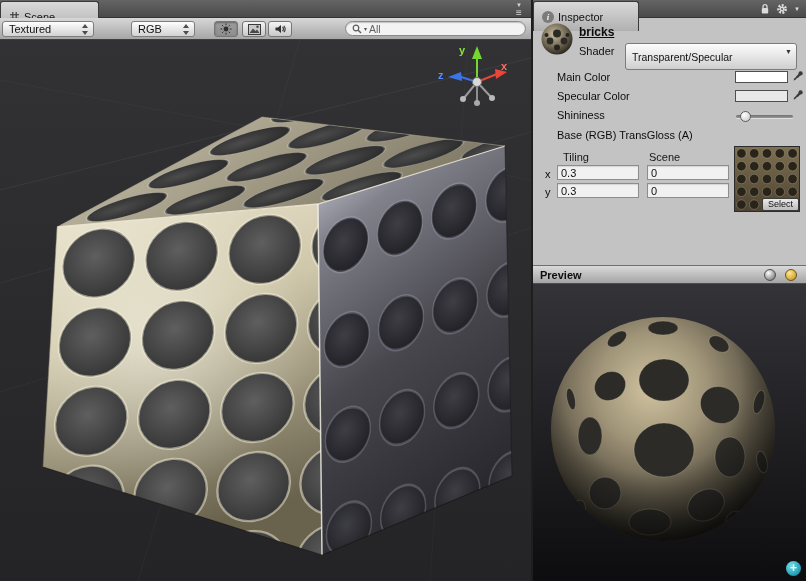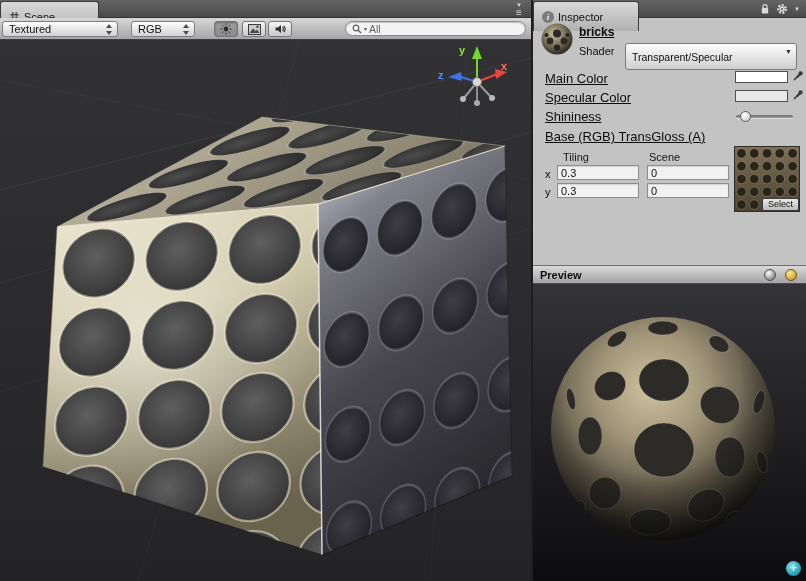--- a/index.html
+++ b/index.html
@@ -52,21 +52,21 @@
     font-size:9px; line-height:12px; text-align:center; display:inline-block; }
 
   .mat-thumb { position:absolute; left:7px; top:22px; }
   .mat-name { position:absolute; left:46px; top:25px; font-size:12px; font-weight:bold; color:#0c0c0c;text-decoration:underline; }
   .shader-lbl { position:absolute; left:46px; top:45px; font-size:11px; color:#101010; }
   .shader-dd { position:absolute; left:92px; right:9px; top:43px; height:27px;
     background:linear-gradient(#fdfdfd,#cfcfcf); border:1px solid #7b7b7b; border-radius:3px;
     font-size:10.5px; color:#111; display:flex; align-items:center; padding:0 14px 0 6px; white-space:nowrap; overflow:hidden; }
   .shader-dd .arrow { position:absolute; right:4px; top:4px; font-size:7px; color:#333; }
 
-  .row-label { position:absolute; left:12px; font-size:13px; color:#0d0d0d;text-decoration:underline; }
+  .row-label { position:absolute; left:24px; font-size:11px; color:#0d0d0d; }
   .swatch { position:absolute; left:202px; width:53px; height:12px; border:1px solid #4e4e4e; }
   .dropper { position:absolute; left:259px; }
   .slider-track { position:absolute; left:203px; top:115px; width:57px; height:3px; border-radius:2px;
     background:linear-gradient(#6f6f6f,#989898); box-shadow:0 1px 0 rgba(255,255,255,0.45); }
   .slider-thumb { position:absolute; top:-4px; left:0; width:11px; height:11px; border-radius:50%;
     background:radial-gradient(circle at 35% 30%, #ffffff, #c4c4c4); border:1px solid #5e5e5e; }
 
   .tex-thumb { position:absolute; left:201px; top:146px; width:66px; height:66px; border:1px solid #2c2c2c; background:#555; }
   .select-btn { position:absolute; right:0; bottom:0; height:13px; padding:0 5px; font-size:9px; line-height:11px;
     color:#101010; background:linear-gradient(#eaeaea,#bcbcbc); border:1px solid #3c3c3c; border-radius:2px; }
@@ -109,21 +109,21 @@
         </svg>
         <span>Game</span>
       </div>
       <div class="pane-menu">
           <span class="tri">▼</span>
           <span class="bars">≡</span>
         </div>
     </div>
 
     <div class="toolbar">
-      <div class="dd" style="left:2px;width:116px">
+      <div class="dd" style="left:2px;width:92px">
         <span>Textured</span>
         <span class="mac-arrows"></span>
       </div>
       <div class="dd" style="left:131px;width:64px">
         <span>RGB</span>
         <span class="mac-arrows"></span>
       </div>
       <div class="tbtn pressed" style="left:214px">
         <svg width="12" height="12" viewBox="0 0 12 12">
           <circle cx="6" cy="6" r="2.4" fill="#2e2e2e"></circle>

